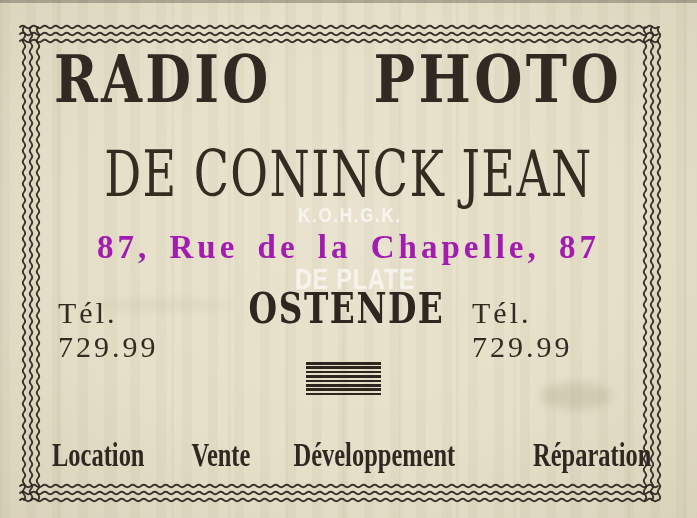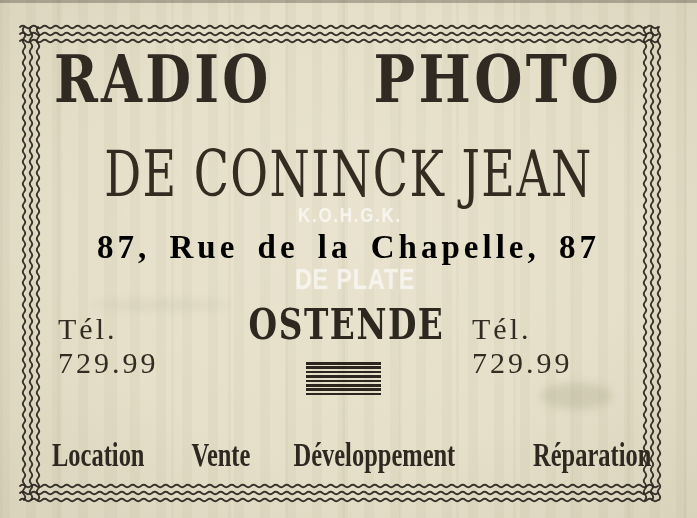--- a/index.html
+++ b/index.html
@@ -71,29 +71,28 @@
     letter-spacing: 2px; color: #352c21;
     transform: scaleX(0.72); transform-origin: center;
   }
 
   
   .address-line {
     position: absolute; left: 0; right: 0; top: 228px;
     text-align: center;
     font-family: "Liberation Serif", serif;
     font-weight: 700; font-size: 33px; line-height: 1.2;
-    letter-spacing: 4px; word-spacing: 7px; color: #000000;
+    letter-spacing: 4px; word-spacing: 7px; color: #a21caf;
   }
 
   
   .tel-row {
     position: absolute; left: 0; right: 0; top: 288px;
     display: flex; justify-content: space-between; align-items: baseline;
     padding: 0 62px 0 58px;
-    margin-top: 16px;
   }
   .tel-number {
     font-family: "Liberation Serif", serif;
     font-size: 30px; letter-spacing: 3px; word-spacing: 10px; color: #332c23;
   }
   .city-name {
     font-family: "DejaVu Serif", serif;
     font-weight: 700; font-size: 42px; line-height: 1;
     letter-spacing: 2px; color: #2d2720;
     transform: scaleX(0.78); transform-origin: center bottom;

